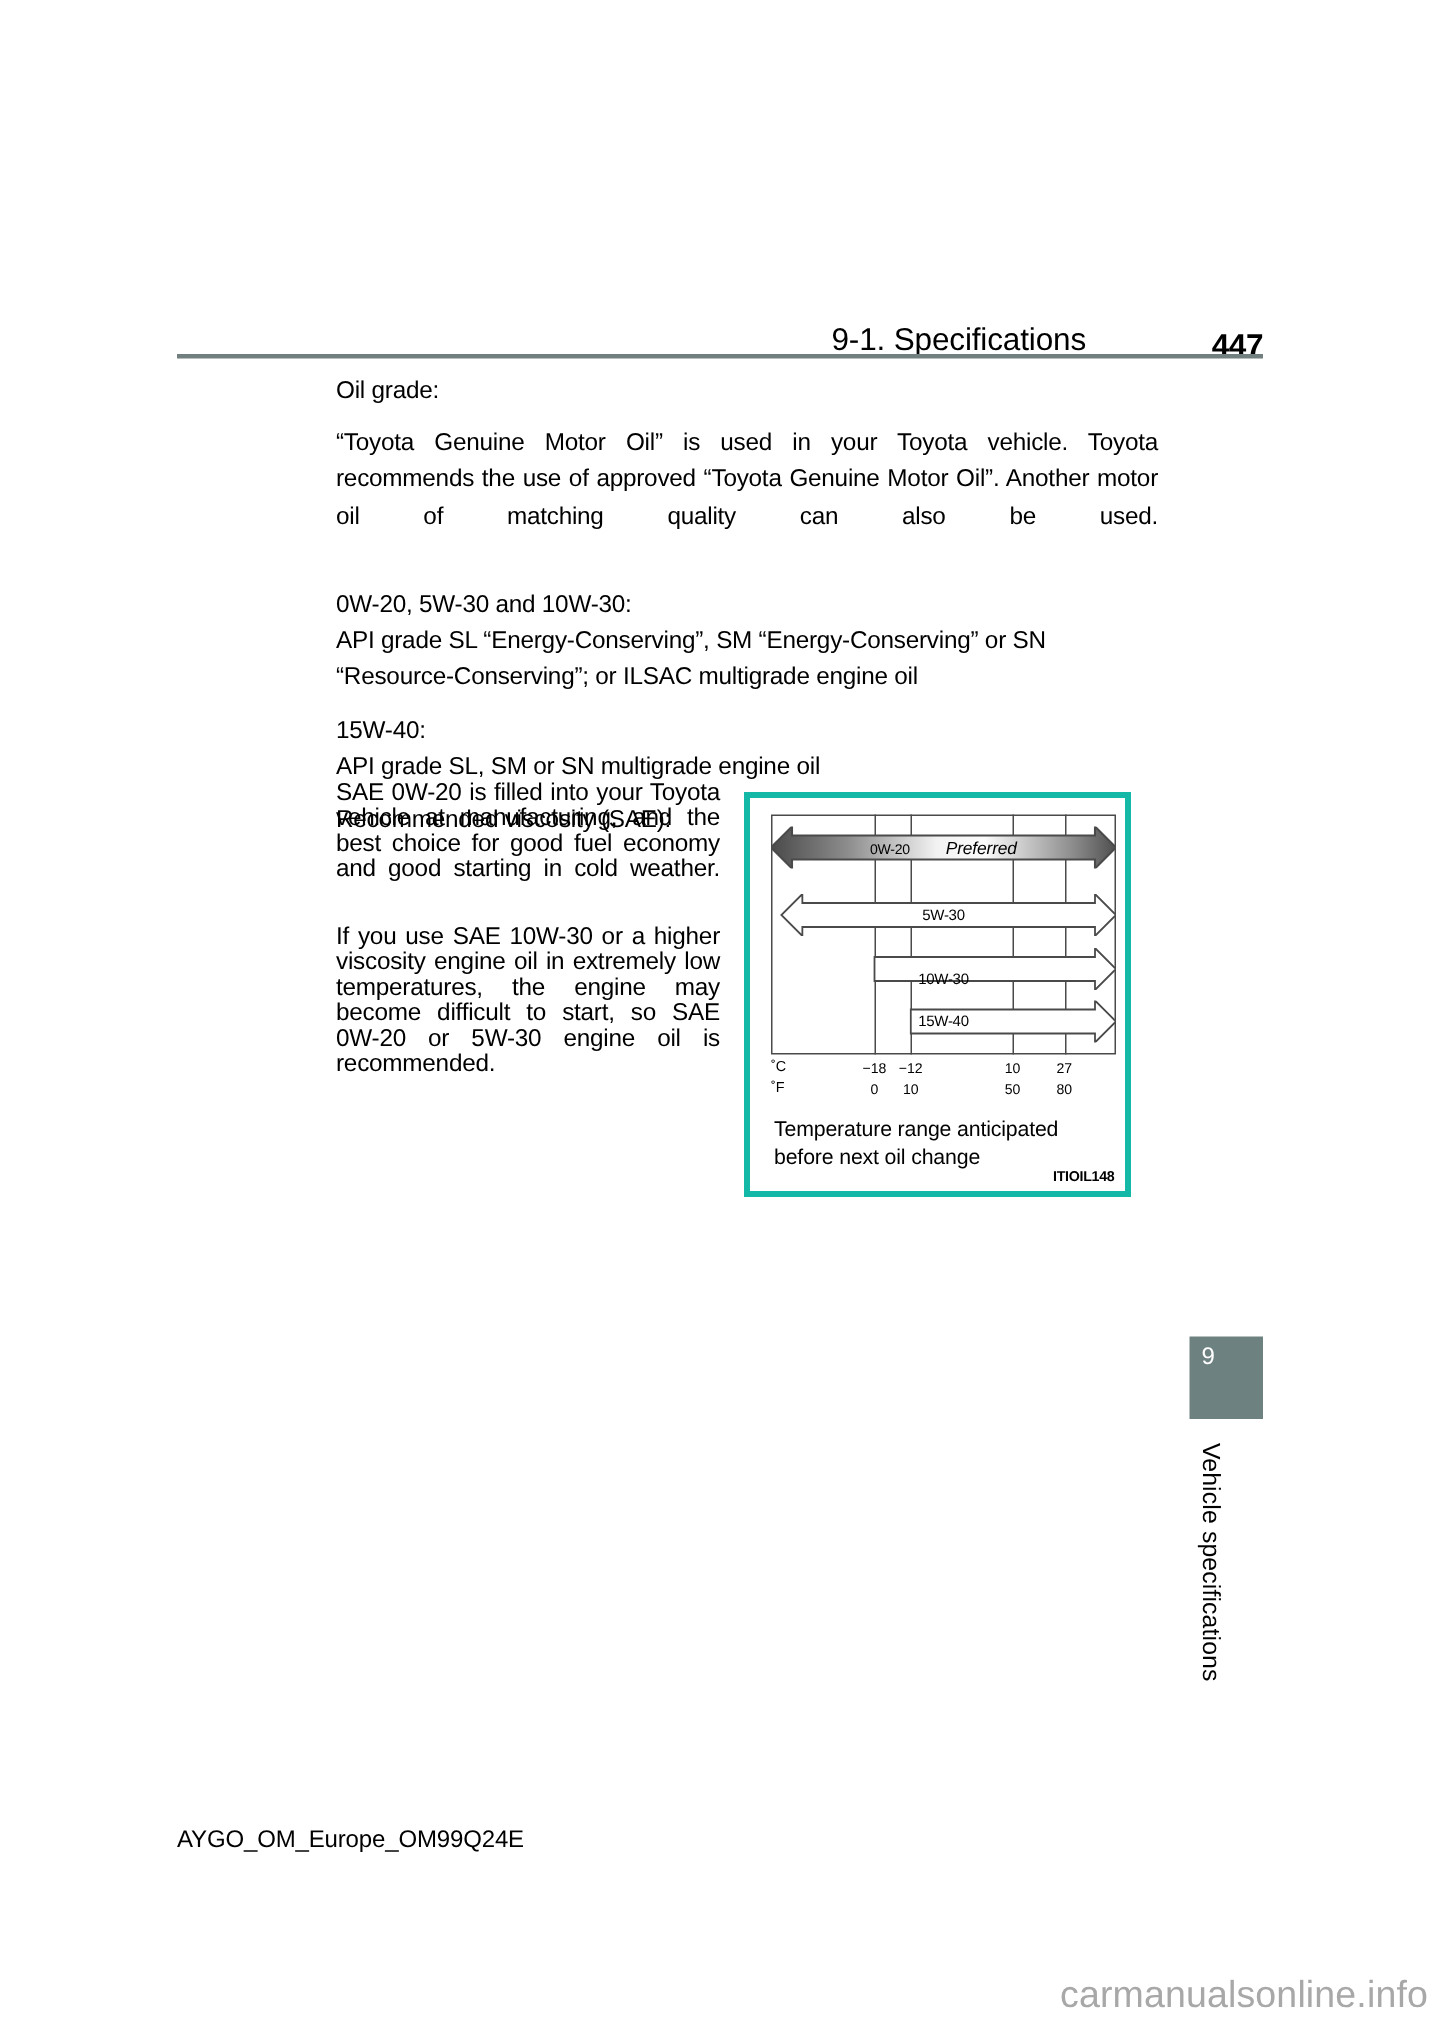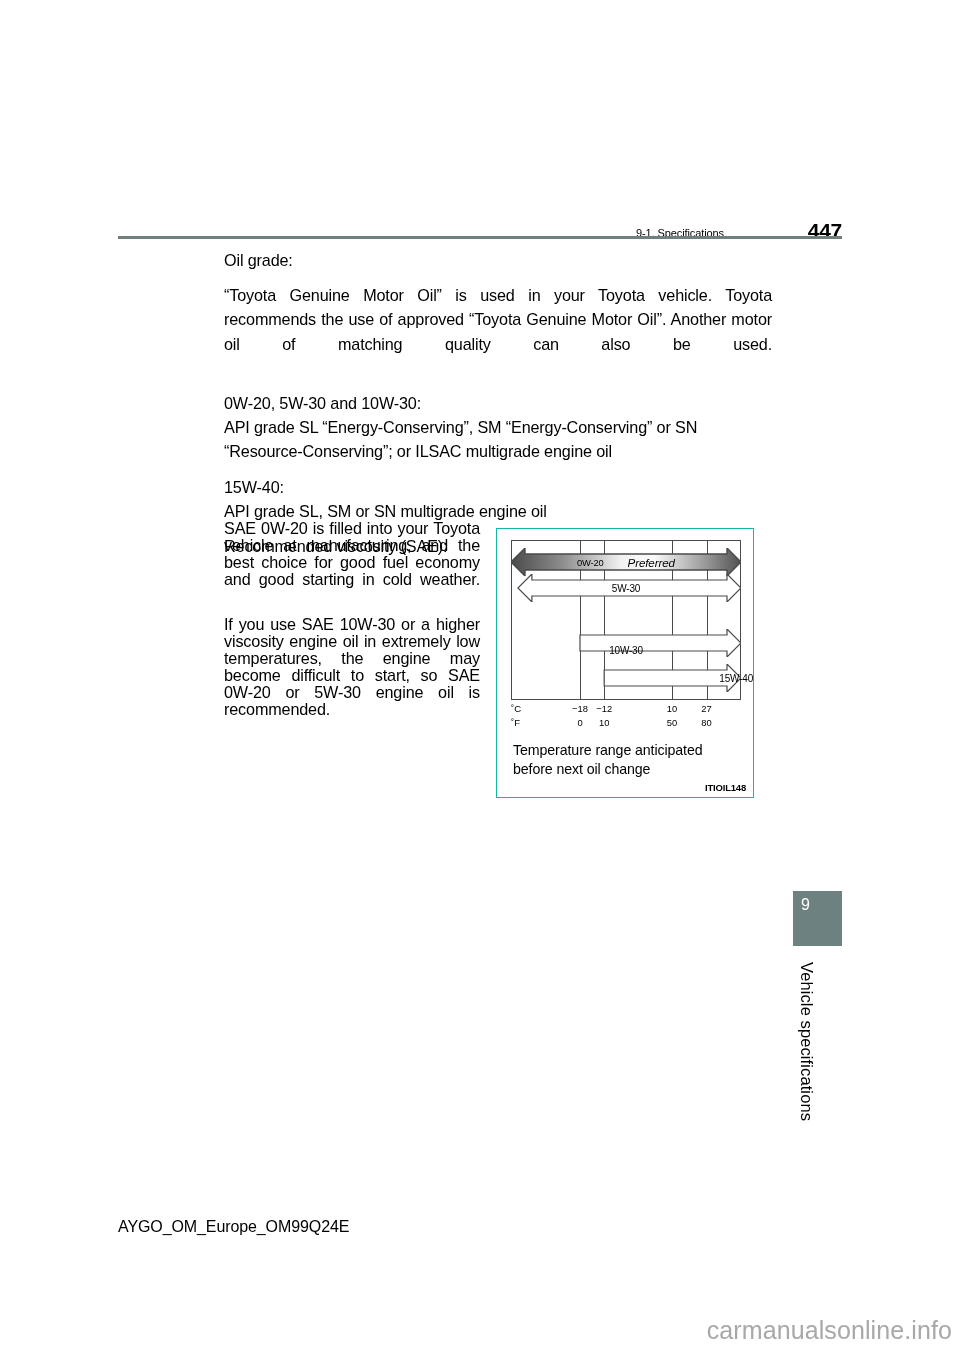--- a/index.html
+++ b/index.html
@@ -21,21 +21,21 @@
     position: absolute;
     left: 118px;
     top: 205px;
     width: 724px;
     height: 38px;
   }
   #header-section {
     position: absolute;
     right: 118px;
     bottom: 4px;
-    font-size: 11px;
+    font-size: 21px;
     letter-spacing: -0.1px;
     white-space: nowrap;
   }
   #header-pagenum {
     position: absolute;
     right: 0px;
     bottom: 0px;
     font-size: 21px;
     font-weight: bold;
     letter-spacing: -0.3px;
@@ -115,21 +115,21 @@
     width: 100%;
   }
 
   
   #figure {
     position: absolute;
     left: 272px;
     top: 8px;
     width: 258px;
     height: 270px;
-    border: 1px solid #14b8a6;
+    border: 4px solid #14b8a6;
     background: #ffffff;
     box-sizing: border-box;
   }
   #chart-area {
     position: absolute;
     left: 14px;
     top: 11px;
     width: 230px;
     height: 160px;
   }
@@ -293,41 +293,41 @@
                   <stop offset="100%" stop-color="#4f4f4f"></stop>
                 </linearGradient>
               </defs>
               <polygon points="14.0,6.0 216.0,6.0 216.0,0.0 230.0,14.0 216.0,28.0 216.0,22.0 14.0,22.0 14.0,28.0 0.0,14.0 14.0,0.0" fill="url(#grad0)" stroke="#4a4a4a" stroke-width="1.4" stroke-linejoin="miter"></polygon>
             </svg>
             <div style="position: absolute; left: 0px; top: 0px; width: 230px; height: 28px; display: flex; align-items: center; justify-content: center;">
               <span style="font-size: 9.4px; letter-spacing: -0.2px; color: rgb(0, 0, 0);">0W-20</span>
               <span style="font-size: 11.6px; margin-left: 24px; color: rgb(0, 0, 0); letter-spacing: -0.1px; font-style: italic;">Preferred</span>
             </div>
           </div>
-          <div class="bar-row" style="left: 0px; top: 34px; width: 230px; height: 28px;">
+          <div class="bar-row" style="left: 0px; top: 53px; width: 230px; height: 28px;">
             <svg width="230" height="28" viewBox="0 0 230 28" style="display: block;">
               <polygon points="20.9,6.0 216.0,6.0 216.0,0.0 230.0,14.0 216.0,28.0 216.0,22.0 20.9,22.0 20.9,28.0 6.9,14.0 20.9,0.0" fill="#ffffff" stroke="#4a4a4a" stroke-width="1.2" stroke-linejoin="miter"></polygon>
             </svg>
             <div style="position: absolute; left: 0px; top: 0px; width: 230px; height: 28px; display: flex; align-items: center; justify-content: center;">
               <span style="font-size: 10px; letter-spacing: -0.2px; color: rgb(0, 0, 0);">5W-30</span>
             </div>
           </div>
           <div class="bar-row" style="left: 0px; top: 89px; width: 230px; height: 28px;">
             <svg width="230" height="28" viewBox="0 0 230 28" style="display: block;">
               <polygon points="69.0,6.0 216.0,6.0 216.0,0.0 230.0,14.0 216.0,28.0 216.0,22.0 69.0,22.0" fill="#ffffff" stroke="#4a4a4a" stroke-width="1.2" stroke-linejoin="miter"></polygon>
             </svg>
             <div style="position: absolute; left: 0px; top: 0px; width: 230px; height: 28px; display: flex; align-items: center; justify-content: center;">
               <span style="font-size: 10px; letter-spacing: -0.2px; color: rgb(0, 0, 0); margin-top: 15px;">10W-30</span>
             </div>
           </div>
           <div class="bar-row" style="left: 0px; top: 124px; width: 230px; height: 28px;">
             <svg width="230" height="28" viewBox="0 0 230 28" style="display: block;">
               <polygon points="93.2,6.0 216.0,6.0 216.0,0.0 230.0,14.0 216.0,28.0 216.0,22.0 93.2,22.0" fill="#ffffff" stroke="#4a4a4a" stroke-width="1.2" stroke-linejoin="miter"></polygon>
             </svg>
-            <div style="position: absolute; left: 12px; top: 0px; width: 230px; height: 28px; display: flex; align-items: center; justify-content: flex-end;">
+            <div style="position: absolute; left: 0px; top: 0px; width: 230px; height: 28px; display: flex; align-items: center; justify-content: center;">
               <span style="font-size: 10px; letter-spacing: -0.2px; color: rgb(0, 0, 0);">15W-40</span>
             </div>
           </div>
         </div>
     </div>
 
     <div class="tick-labels">
       <span class="unit-label" style="top:0px;">˚C</span>
       <span class="unit-label" style="top:14px;">˚F</span>
       <div id="tickvals">

